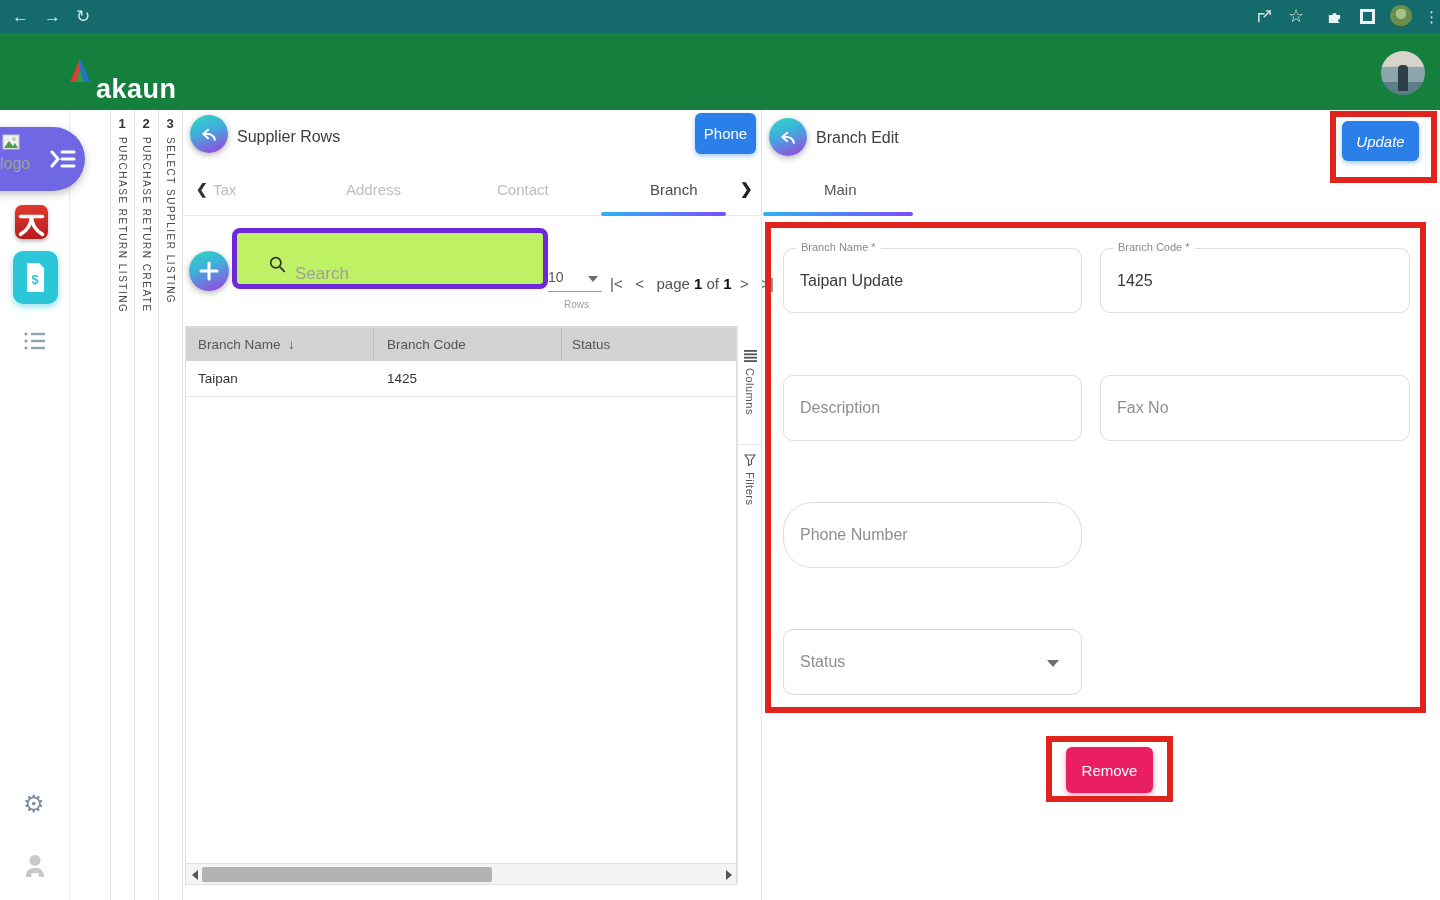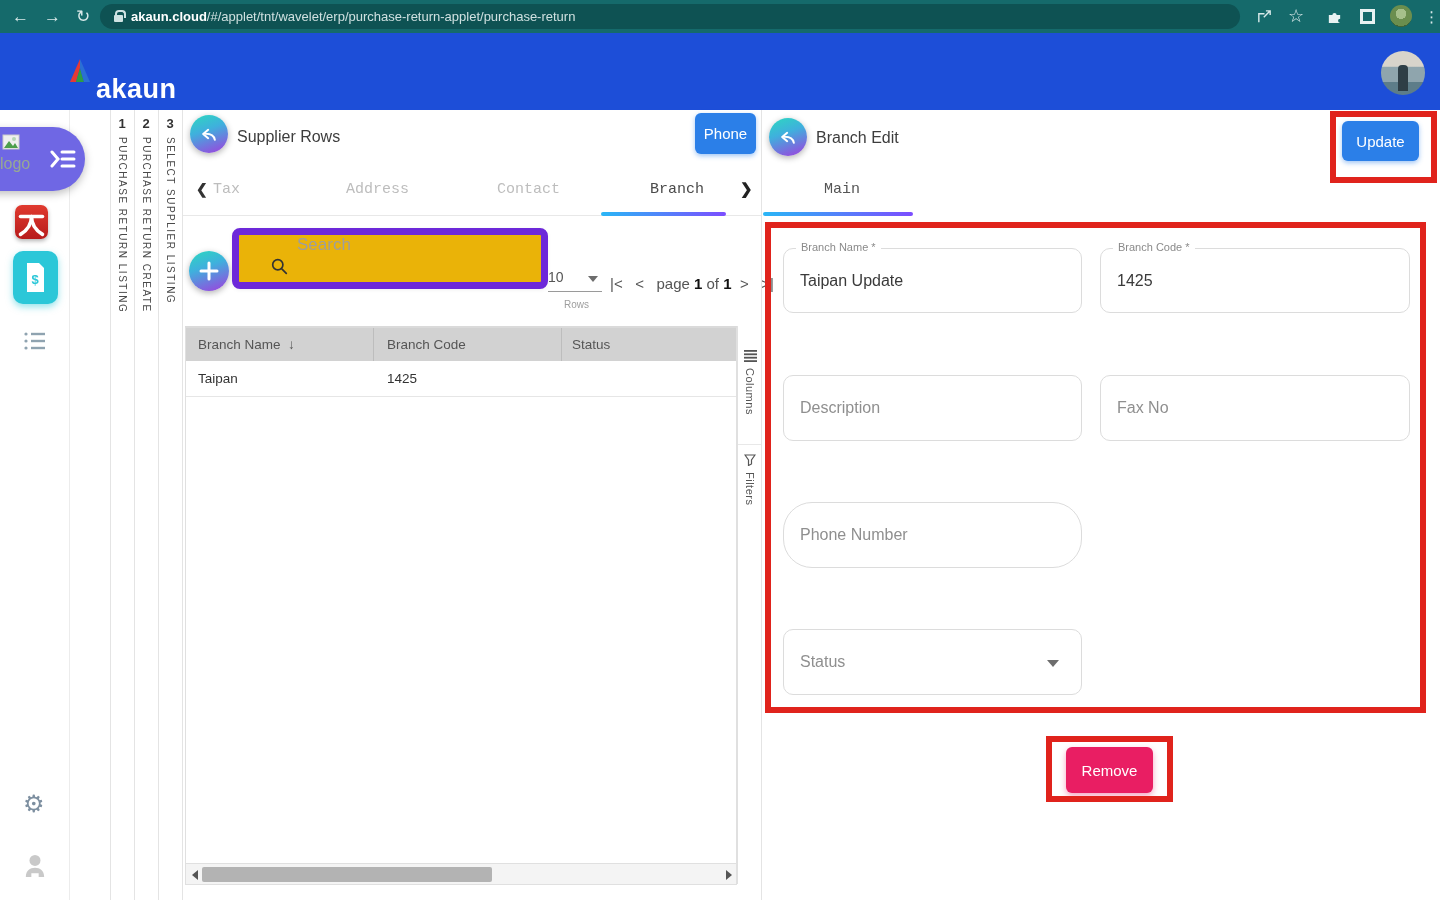--- a/index.html
+++ b/index.html
@@ -15,21 +15,21 @@
               border-radius:13px; display:flex; align-items:center; padding-left:14px; }
   .lock { width:9px; height:7px; background:#cfe3e3; border-radius:1px; position:relative; margin-right:8px; margin-top:3px;}
   .lock:before { content:""; position:absolute; left:1px; top:-5px; width:7px; height:6px;
                  border:2px solid #cfe3e3; border-bottom:none; border-radius:4px 4px 0 0; }
   .url-host { color:#ffffff; font-size:13px; font-weight:bold; }
   .url-path { color:#cfe0e0; font-size:13px; }
   .chrome-avatar { width:22px; height:22px; border-radius:50%;
                    background:radial-gradient(circle at 50% 40%, #a6c08a 0 30%, #6b8e4e 31% 70%, #44632f 71%); }
 
   
-  .app-header { left:0; top:33px; width:1440px; height:77px; background:#1d4ed8; }
+  .app-header { left:0; top:33px; width:1440px; height:77px; background:#15803d; }
   .brand-text { color:#fff; font-size:27px; font-weight:bold; letter-spacing:.5px; }
   .header-avatar { width:44px; height:44px; border-radius:50%; overflow:hidden;
                    background:linear-gradient(180deg,#d8d4cb 0 35%, #8fa5ad 36% 70%, #5d7d89 71%); }
   .header-avatar i { position:absolute; left:17px; top:14px; width:10px; height:26px;
                      background:#2e3e46; border-radius:4px 4px 0 0; display:block; }
 
   
   .rail { left:0; top:110px; width:70px; height:790px; background:#fff; border-right:1px solid #ececec; }
   .rail-pill { left:-14px; top:127px; width:99px; height:64px; background:#6f67e4;
                border-radius:0 34px 34px 0; box-shadow:0 3px 8px rgba(0,0,0,.25); z-index:3; }
@@ -44,28 +44,28 @@
   
   .step-num { font-size:13px; font-weight:bold; color:#333; text-align:center; }
   .step-label { writing-mode:vertical-rl; font-size:10px; color:#4a4a4a; letter-spacing:1.5px; }
 
   
   .grad-circle { border-radius:50%; background:linear-gradient(160deg,#2fd3c3 5%,#3fb0dd 40%,#9150de 90%);
                  box-shadow:0 2px 6px rgba(0,0,0,.3); display:flex; align-items:center; justify-content:center; }
   .btn-blue { background:#2b7fe8; color:#fff; border:none; border-radius:6px; font-size:15px;
               font-family:"Liberation Sans",sans-serif; box-shadow:0 2px 5px rgba(43,127,232,.45); cursor:pointer; }
   .panel-title { font-size:16px; color:#3d3d3d; }
-  .tab-label { font-size:15px; color:#bdbdbd;font-family:Liberation Mono, monospace; }
+  .tab-label { font-size:15px; color:#bdbdbd; }
   .tab-label.active { color:#4a4a4a; }
   .tab-underline { height:4px; background:linear-gradient(90deg,#29b6f6,#7c4dff); border-radius:2px; }
   .hline { background:#e8e8e8; height:1px; }
 
   
-  .search-box { border:7px solid #6d28d9; border-radius:8px; background:#eab308;
-                box-shadow:0 1px 4px rgba(0,0,0,.06); display:flex; align-items:flex-start; padding-left:30px; }
+  .search-box { border:5px solid #6d28d9; border-radius:8px; background:#bef264;
+                box-shadow:0 1px 4px rgba(0,0,0,.06); display:flex; align-items:flex-end; padding-left:30px; }
   .search-box input { border:none; outline:none; background:transparent; font-size:17px; color:#444;
                       font-family:"Liberation Sans",sans-serif; width:250px; }
   .search-box input::placeholder { color:#9e9e9e; }
   .tiny-label { font-size:10px; color:#9e9e9e; }
   .rows-value { font-size:14px; color:#555; }
   .pag { font-size:15px; color:#555; }
   .pag b { color:#111; }
 
   
   .tbl-head { background:#d2d2d2; color:#555; font-size:13.5px; display:flex; align-items:center; }
@@ -98,25 +98,20 @@
 </style>
 </head>
 <body>
 
 <div class="screen">
 
   <div class="abs browser-bar">
     <div class="abs nav-glyph" style="left:12px;top:0;">←</div>
     <div class="abs nav-glyph" style="left:44px;top:0;">→</div>
     <div class="abs nav-glyph" style="left:76px;top:0;">↻</div>
-    <div class="abs url-pill">
-      <span class="lock"></span>
-      <span class="url-host">akaun.cloud</span>
-        <span class="url-path">/#/applet/tnt/wavelet/erp/purchase-return-applet/purchase-return</span>
-    </div>
     <svg class="abs" style="left:1256px;top:8px;" width="17" height="17" viewBox="0 0 24 24">
       <path d="M4 20 V8 H12 M14 4 h6 v6 M20 4 L11 13" stroke="#d9eaea" stroke-width="2" fill="none"></path>
     </svg>
     <div class="abs nav-glyph" style="left:1288px;top:0;font-size:18px;">☆</div>
     <svg class="abs" style="left:1326px;top:8px;" width="17" height="17" viewBox="0 0 24 24">
       <path d="M4 10 h5 a3 3 0 1 1 6 0 h5 v5 a3 3 0 1 0 0 6 v0 H4 Z" fill="#e8f2f2"></path>
     </svg>
     <div class="abs" style="left:1360px;top:9px;width:15px;height:15px;border:3px solid #e8f2f2;"></div>
     <div class="abs chrome-avatar" style="left:1390px;top:5px;"></div>
     <div class="abs nav-glyph" style="left:1424px;top:0;font-size:15px;">⋮</div>
@@ -280,21 +275,21 @@
     <span class="abs scroll-arrow" style="left:540px;top:6px;border-left:6px solid #555;"></span>
   </div>
   <div class="abs vline" style="left:761px;"></div>
 
   <div class="abs grad-circle" style="left:769px;top:118px;width:38px;height:38px;">
     <svg width="20" height="20" viewBox="0 0 24 24">
         <path d="M11 7 L5 12 l6 5 M5 12 c9-1 13 2 14 7" stroke="#fff" stroke-width="2.4" fill="none" stroke-linecap="round" stroke-linejoin="round"></path>
       </svg>
   </div>
   <div class="abs panel-title" style="left:816px;top:129px;">Branch Edit</div>
-  <button class="abs btn-blue" style="left:1342px;top:121px;width:77px;height:40px;">Update</button>
+  <button class="abs btn-blue" style="left:1342px;top:121px;width:77px;height:40px;font-style:italic;">Update</button>
 
   <div class="abs tab-label active" style="left:824px;top:181px;color:#555;">Main</div>
   <div class="abs tab-underline" style="left:763px;top:212px;width:150px;"></div>
 
   <div class="abs field" style="left:783px;top:248px;width:299px;height:65px;">
     <span class="float-label">Branch Name *</span>
     <input value="Taipan Update" style="">
   </div>
   <div class="abs field" style="left:1100px;top:248px;width:310px;height:65px;">
     <span class="float-label">Branch Code *</span>

